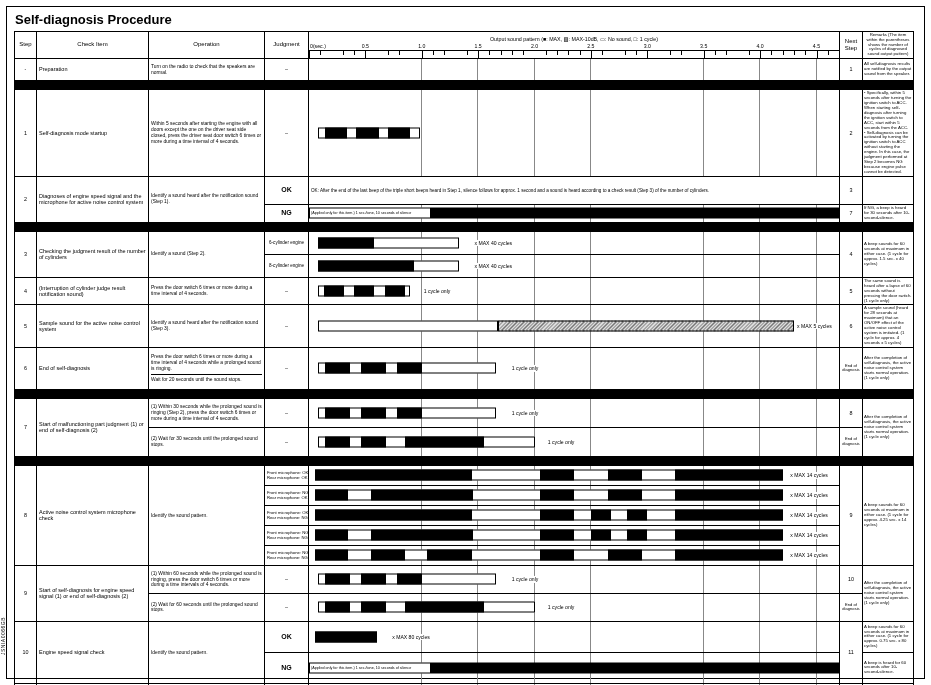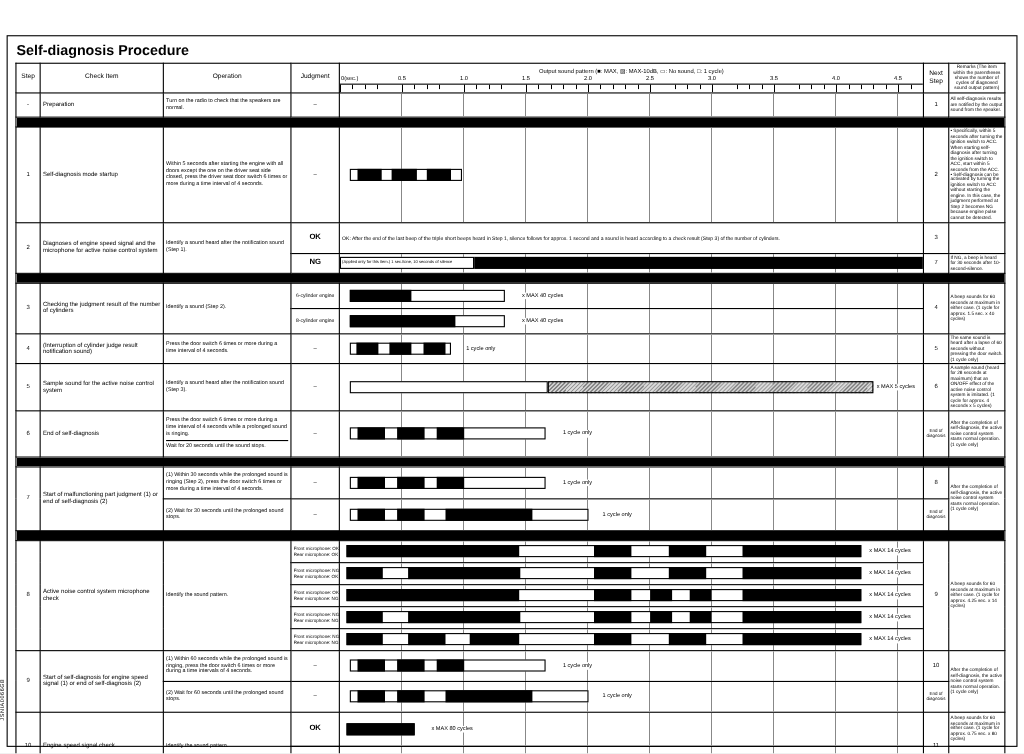--- a/index.html
+++ b/index.html
@@ -1,18 +1,18 @@
 <!DOCTYPE html>
 <html><head>
 <meta charset="utf-8">
 <style>
   html,body{margin:0;padding:0;background:#e8e8e8;}
   .page{position:relative;width:931px;height:685px;background:#fff;color:#000;
         font-family:"Liberation Sans",sans-serif;overflow:hidden;}
-  .sheet{position:absolute;inset:6px;border:1.5px solid #000;padding:3px 7px 0 7px;box-sizing:border-box;margin-top:26px;}
+  .sheet{position:absolute;inset:6px;border:1.5px solid #000;padding:3px 7px 0 7px;box-sizing:border-box;}
   .side-label{position:absolute;left:0px;bottom:30px;width:7px;font-size:5px;color:#000;
               writing-mode:vertical-rl;transform:rotate(180deg);letter-spacing:.5px;}
   .title{font-size:13px;font-weight:bold;margin:2px 0 4px 1px;}
   table{border-collapse:collapse;table-layout:fixed;width:899px;}
   td,th{border:0.8px solid #000;font-size:5.4px;line-height:1.2;padding:1px 2px;
         vertical-align:middle;overflow:hidden;box-sizing:border-box;}
   th{font-weight:normal;text-align:center;font-size:6px;}
   .c{text-align:center;}
   .op{font-size:4.9px;}
   .check{font-size:5.5px;}

